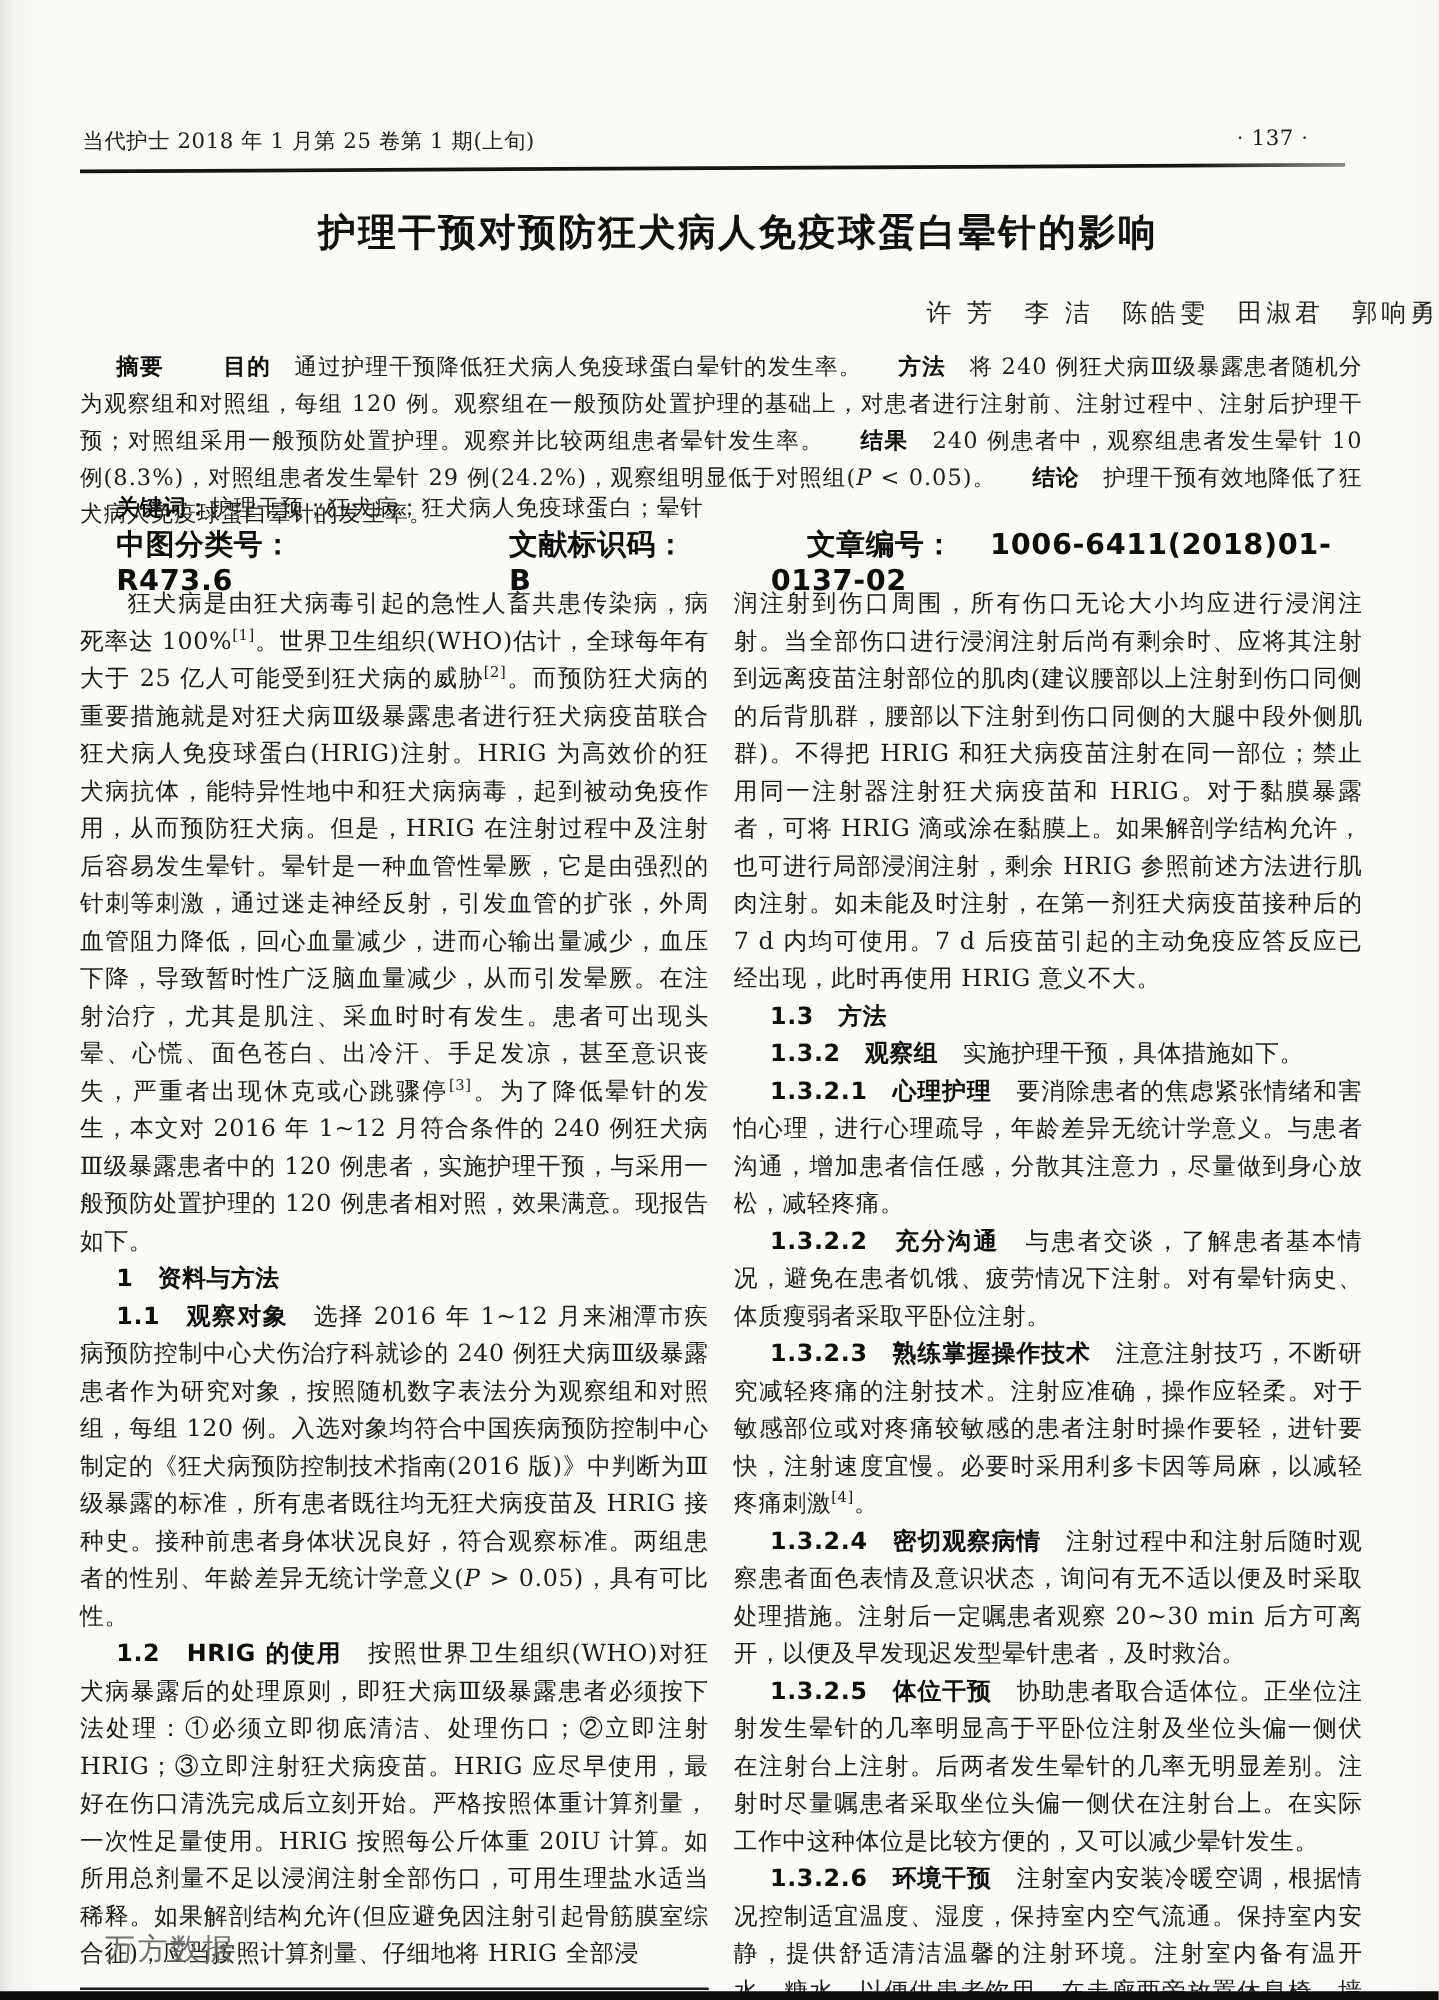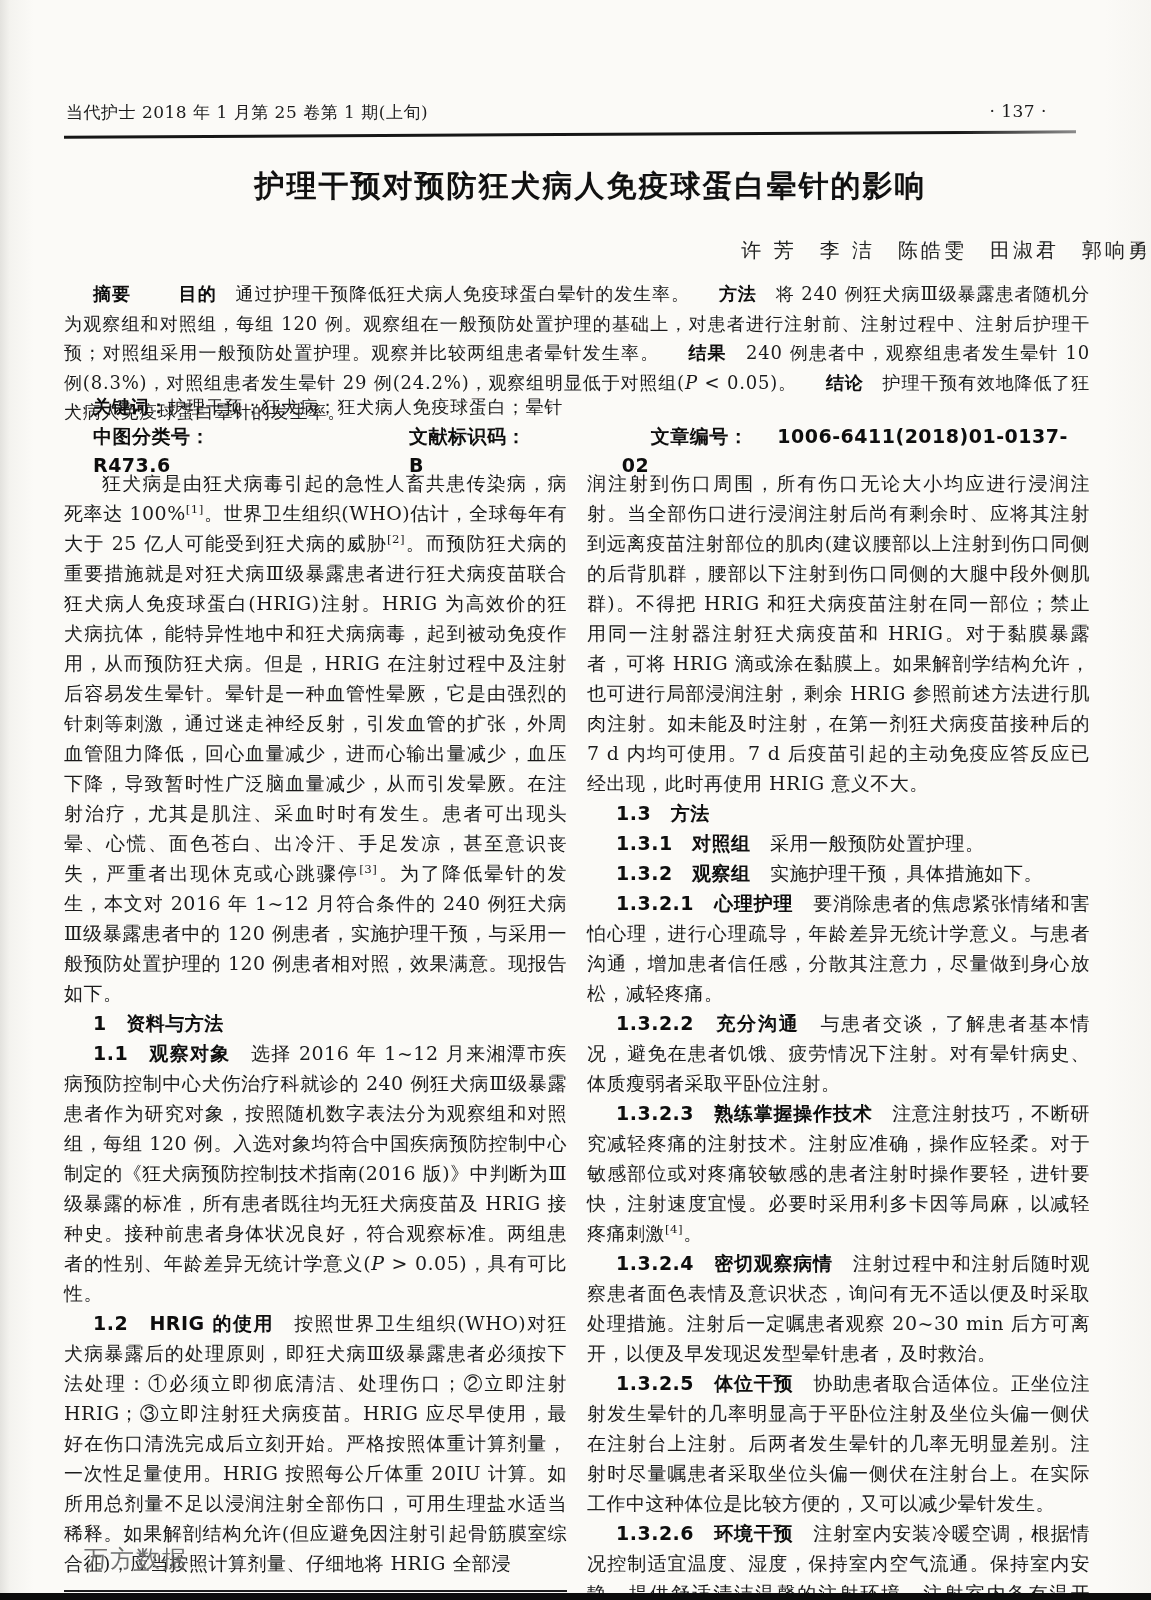--- a/index.html
+++ b/index.html
@@ -38,21 +38,21 @@
   .abstract{
     position:absolute;top:279px;left:64px;width:1026px;margin:0;
     font-size:18px;line-height:29.5px;letter-spacing:0.8px;text-align:justify;
   }
   .kw{
     position:absolute;top:392px;left:64px;width:1026px;margin:0;
     font-size:18px;line-height:29px;letter-spacing:0.8px;
   }
   .meta{
     position:absolute;top:422px;left:64px;width:1026px;margin:0;
-    font-size:19px;line-height:29px;letter-spacing:0.5px;display:flex;
+    font-size:23px;line-height:29px;letter-spacing:0.5px;display:flex;
   }
   .meta .seg2{margin-left:66px;}
   .meta .seg3{margin-left:54px;}
   .b{font-family:"DejaVu Sans","Liberation Sans",sans-serif;font-weight:700;color:#0e0e0e;margin-left:29px;}
   .i{font-style:italic;}
   sup{font-size:0.62em;vertical-align:super;line-height:0;}
   .columns{
     position:absolute;top:468px;left:64px;width:1026px;
     display:flex;gap:20px;
   }
@@ -104,21 +104,20 @@
         </div>
       <div class="footnote">
         
         
         
       </div>
     </div>
     <div class="col" id="col-right-paras">
         <p><span>润注射到伤口周围，所有伤口无论大小均应进行浸润注射。当全部伤口进行浸润注射后尚有剩余时、应将其注射到远离疫苗注射部位的肌肉(建议腰部以上注射到伤口同侧的后背肌群，腰部以下注射到伤口同侧的大腿中段外侧肌群)。不得把 HRIG 和狂犬病疫苗注射在同一部位；禁止用同一注射器注射狂犬病疫苗和 HRIG。对于黏膜暴露者，可将 HRIG 滴或涂在黏膜上。如果解剖学结构允许，也可进行局部浸润注射，剩余 HRIG 参照前述方法进行肌肉注射。如未能及时注射，在第一剂狂犬病疫苗接种后的 7 d 内均可使用。7 d 后疫苗引起的主动免疫应答反应已经出现，此时再使用 HRIG 意义不大。</span></p>
         <p><span class="b">1.3　方法</span></p>
-        <p><span class="b">1.3.1　对照组</span><span>　采用一般预防处置护理。</span></p>
         <p><span class="b">1.3.2　观察组</span><span>　实施护理干预，具体措施如下。</span></p>
         <p><span class="b">1.3.2.1　心理护理</span><span>　要消除患者的焦虑紧张情绪和害怕心理，进行心理疏导，年龄差异无统计学意义。与患者沟通，增加患者信任感，分散其注意力，尽量做到身心放松，减轻疼痛。</span></p>
         <p><span class="b">1.3.2.2　充分沟通</span><span>　与患者交谈，了解患者基本情况，避免在患者饥饿、疲劳情况下注射。对有晕针病史、体质瘦弱者采取平卧位注射。</span></p>
         <p><span class="b">1.3.2.3　熟练掌握操作技术</span><span>　注意注射技巧，不断研究减轻疼痛的注射技术。注射应准确，操作应轻柔。对于敏感部位或对疼痛较敏感的患者注射时操作要轻，进针要快，注射速度宜慢。必要时采用利多卡因等局麻，以减轻疼痛刺激</span><sup>[4]</sup><span>。</span></p>
         <p><span class="b">1.3.2.4　密切观察病情</span><span>　注射过程中和注射后随时观察患者面色表情及意识状态，询问有无不适以便及时采取处理措施。注射后一定嘱患者观察 20~30 min 后方可离开，以便及早发现迟发型晕针患者，及时救治。</span></p>
         <p><span class="b">1.3.2.5　体位干预</span><span>　协助患者取合适体位。正坐位注射发生晕针的几率明显高于平卧位注射及坐位头偏一侧伏在注射台上注射。后两者发生晕针的几率无明显差别。注射时尽量嘱患者采取坐位头偏一侧伏在注射台上。在实际工作中这种体位是比较方便的，又可以减少晕针发生。</span></p>
         <p><span class="b">1.3.2.6　环境干预</span><span>　注射室内安装冷暖空调，根据情况控制适宜温度、湿度，保持室内空气流通。保持室内安静，提供舒适清洁温馨的注射环境。注射室内备有温开水、糖水，以便供患者饮用。在走廊两旁放置休息椅。墙壁上设有健康教育宣传栏，宣</span></p>
       </div>
   </div>
 

